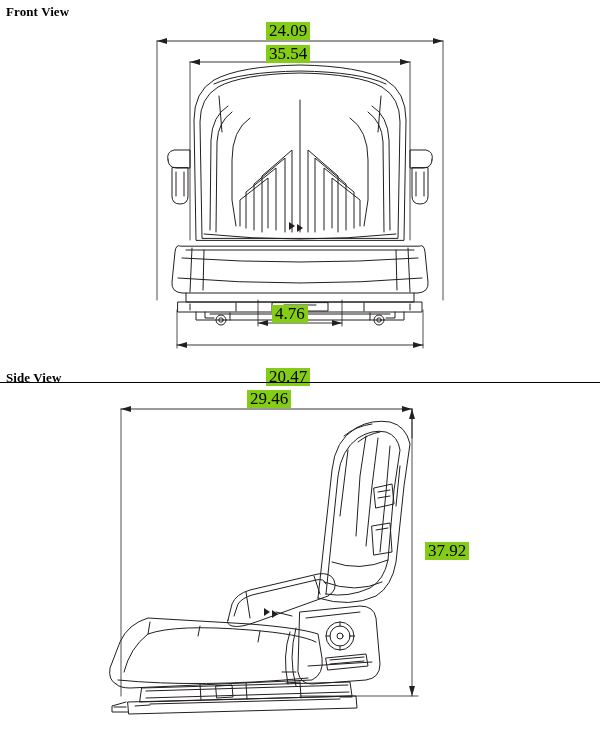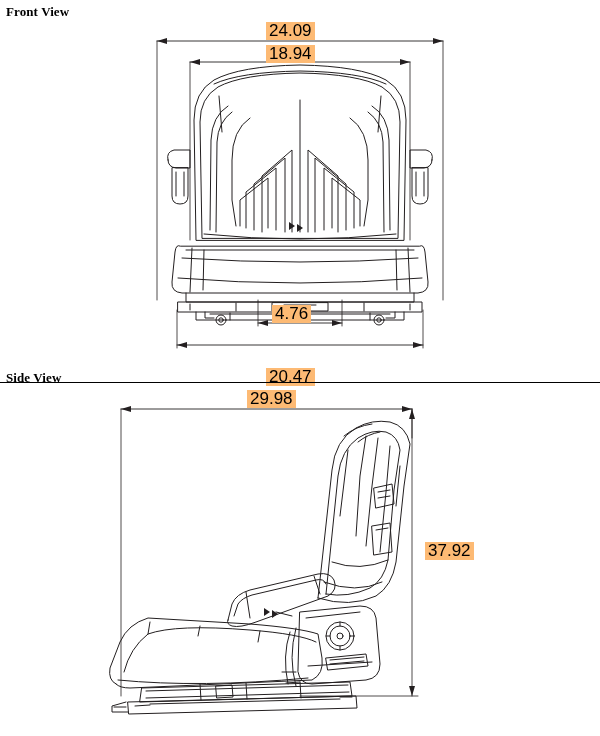--- a/index.html
+++ b/index.html
@@ -49,24 +49,24 @@
     height: 100%;
   }
   svg.drawing {
     position: absolute;
     left: 0;
     top: 0;
     display: block;
   }
   .dim-label {
     position: absolute;
-    font-family: Liberation Sans, sans-serif;
+    font-family: Liberation Serif, serif;
     font-size: 16px;
     color: #000000;
-    background: #fdba74;
+    background: #84cc16;
     padding: 0 3px;
     white-space: nowrap;
     line-height: 1.05;
   }
   .dim-label.big { font-size: 17px; }
 </style>
 </head>
 <body>
 
 <div class="panel" id="front-panel">
@@ -168,21 +168,21 @@
         <path d="M395,312 L395,318 L386,318"></path>
 
         <g stroke-width="0.9">
           <path d="M297,224 L303,228 L297,232 Z" fill="#231f20" stroke="none"></path>
           <path d="M289,222 L295,226 L289,230 Z" fill="#231f20" stroke="none"></path>
         </g>
       </g>
     </svg>
 
     <div class="dim-label big" style="left:266px; top:22px;">24.09</div>
-    <div class="dim-label big" style="left:266px; top:45px;">18.94</div>
+    <div class="dim-label big" style="left:266px; top:45px;">35.54</div>
     <div class="dim-label big" style="left:272px; top:305px;">4.76</div>
     <div class="dim-label big" style="left:266px; top:327px;margin-top:41px;">20.47</div>
   </div>
 </div>
 
 <div class="divider"></div>
 
 <div class="panel" id="side-panel">
 
   <div class="panel-title">Side View</div>
@@ -270,16 +270,16 @@
         <path d="M135,340 L150,339"></path>
         <path d="M340,331 L352,331"></path>
 
         <g>
           <path d="M272,244 L278,248 L272,252 Z" fill="#231f20" stroke="none"></path>
           <path d="M264,242 L270,246 L264,250 Z" fill="#231f20" stroke="none"></path>
         </g>
       </g>
     </svg>
 
-    <div class="dim-label big" style="left:247px; top:24px;">29.98</div>
+    <div class="dim-label big" style="left:247px; top:24px;">29.46</div>
     <div class="dim-label big" style="left:425px; top:176px;">37.92</div>
   </div>
 </div>
 
 </body></html>

